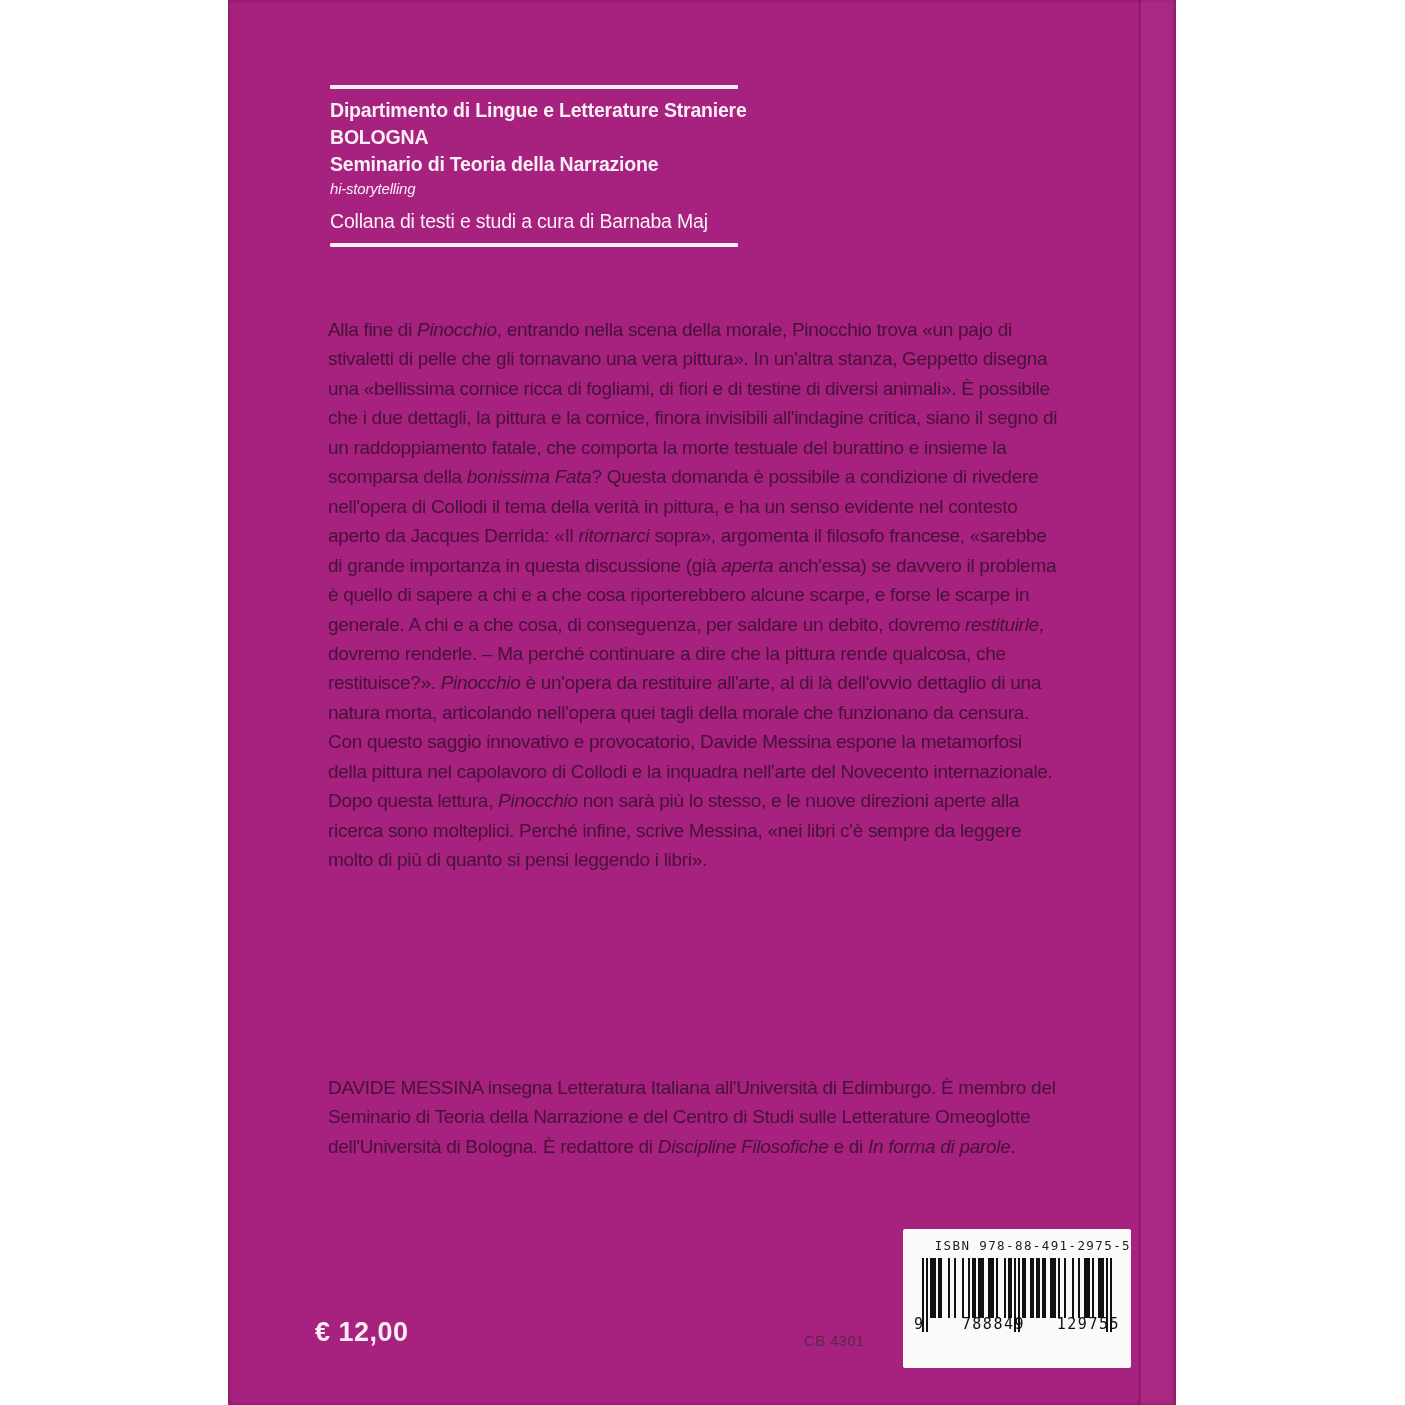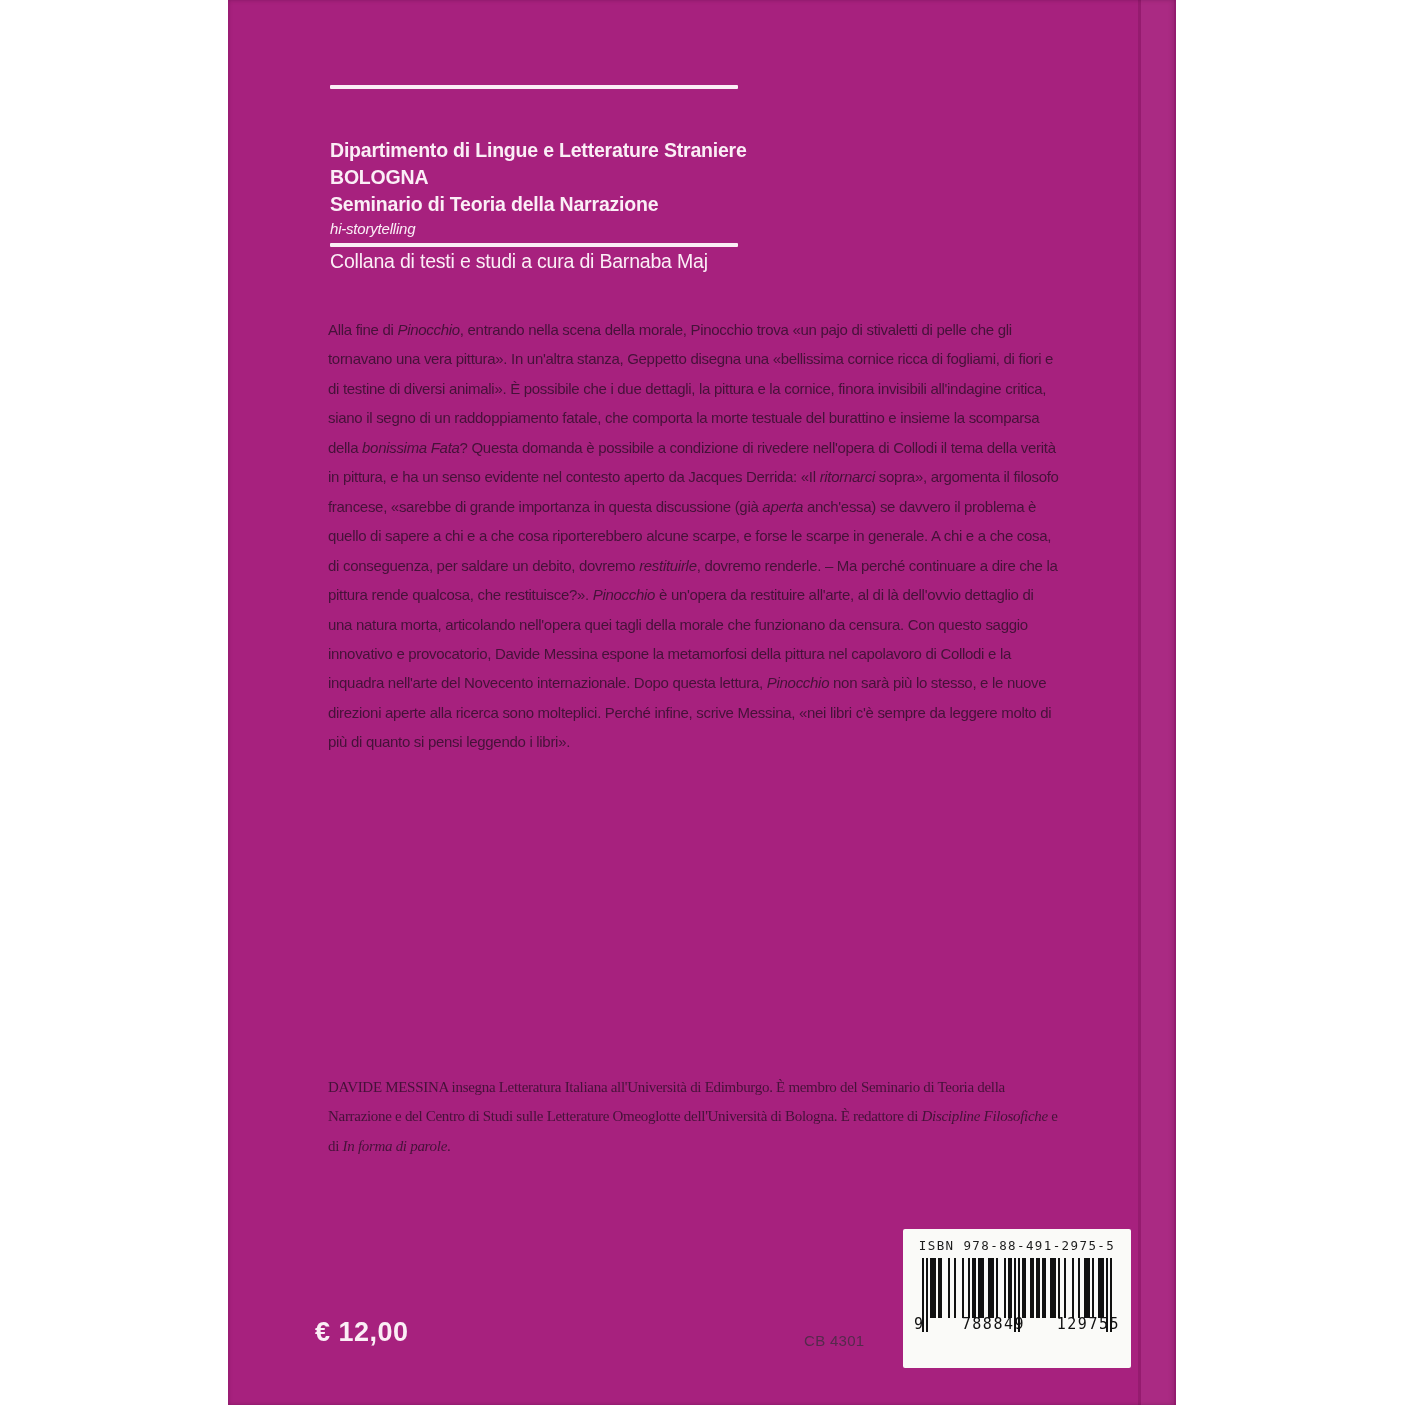--- a/index.html
+++ b/index.html
@@ -48,42 +48,41 @@
     border-radius:1px;
   }
   .rule-top{top:85px;}
   .rule-bottom{top:243px;}
   .imp-line{
     position:absolute; left:0;
     white-space:nowrap;
     color:var(--light-text);
     font-size:19.5px;
     letter-spacing:-0.2px;
-    margin-top:40px;
   }
   .imp-line.b{font-weight:bold;}
   .imp-line.it{font-style:italic; font-size:15px;}
   .imp-1{top:99px;}
   .imp-2{top:126px;}
   .imp-3{top:153px;}
   .imp-4{top:180px;}
   .imp-5{top:210px;}
   .imp-5 .b{font-weight:normal;text-align:center;}
   
   .blurb, .bio{
     position:absolute; left:100px;
     width:732px;
     color:var(--ink);
-    font-size:15px;
+    font-size:19px;
     line-height:29.45px;
     letter-spacing:-0.3px;
     text-align:left;
   }
   .blurb{top:315px;}
-  .bio{top:1073px;font-family:Liberation Serif, serif;}
+  .bio{top:1073px;}
   .blurb .it, .bio .it{font-style:italic;}
   
   .price{
     position:absolute; left:87px; top:1317px;
     color:var(--light-text);
     font-size:27px; font-weight:bold;
     letter-spacing:0.5px;
     white-space:nowrap;
   }
   .print-code{
@@ -95,21 +94,21 @@
   }
   .isbn-box{
     position:absolute; left:675px; top:1229px;
     width:228px; height:139px;
     background:var(--barcode-box);
     border-radius:2px;
     overflow:hidden;
   }
   .isbn-label{
     margin-top:9px;
-    text-align:center;
+    text-align:right;
     font-family:"DejaVu Sans Mono", monospace;
     font-size:12.5px;
     letter-spacing:1.4px;
     color:#1d1d1d;
     white-space:nowrap;
   }
   .barcode{
     display:block;
     margin:5px auto 0;
   }

